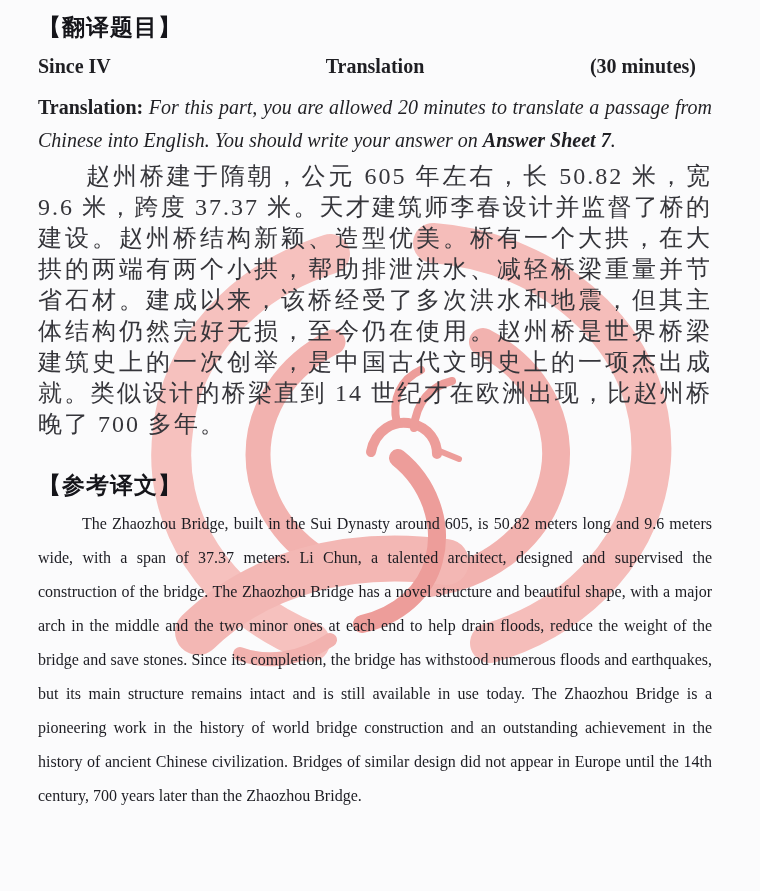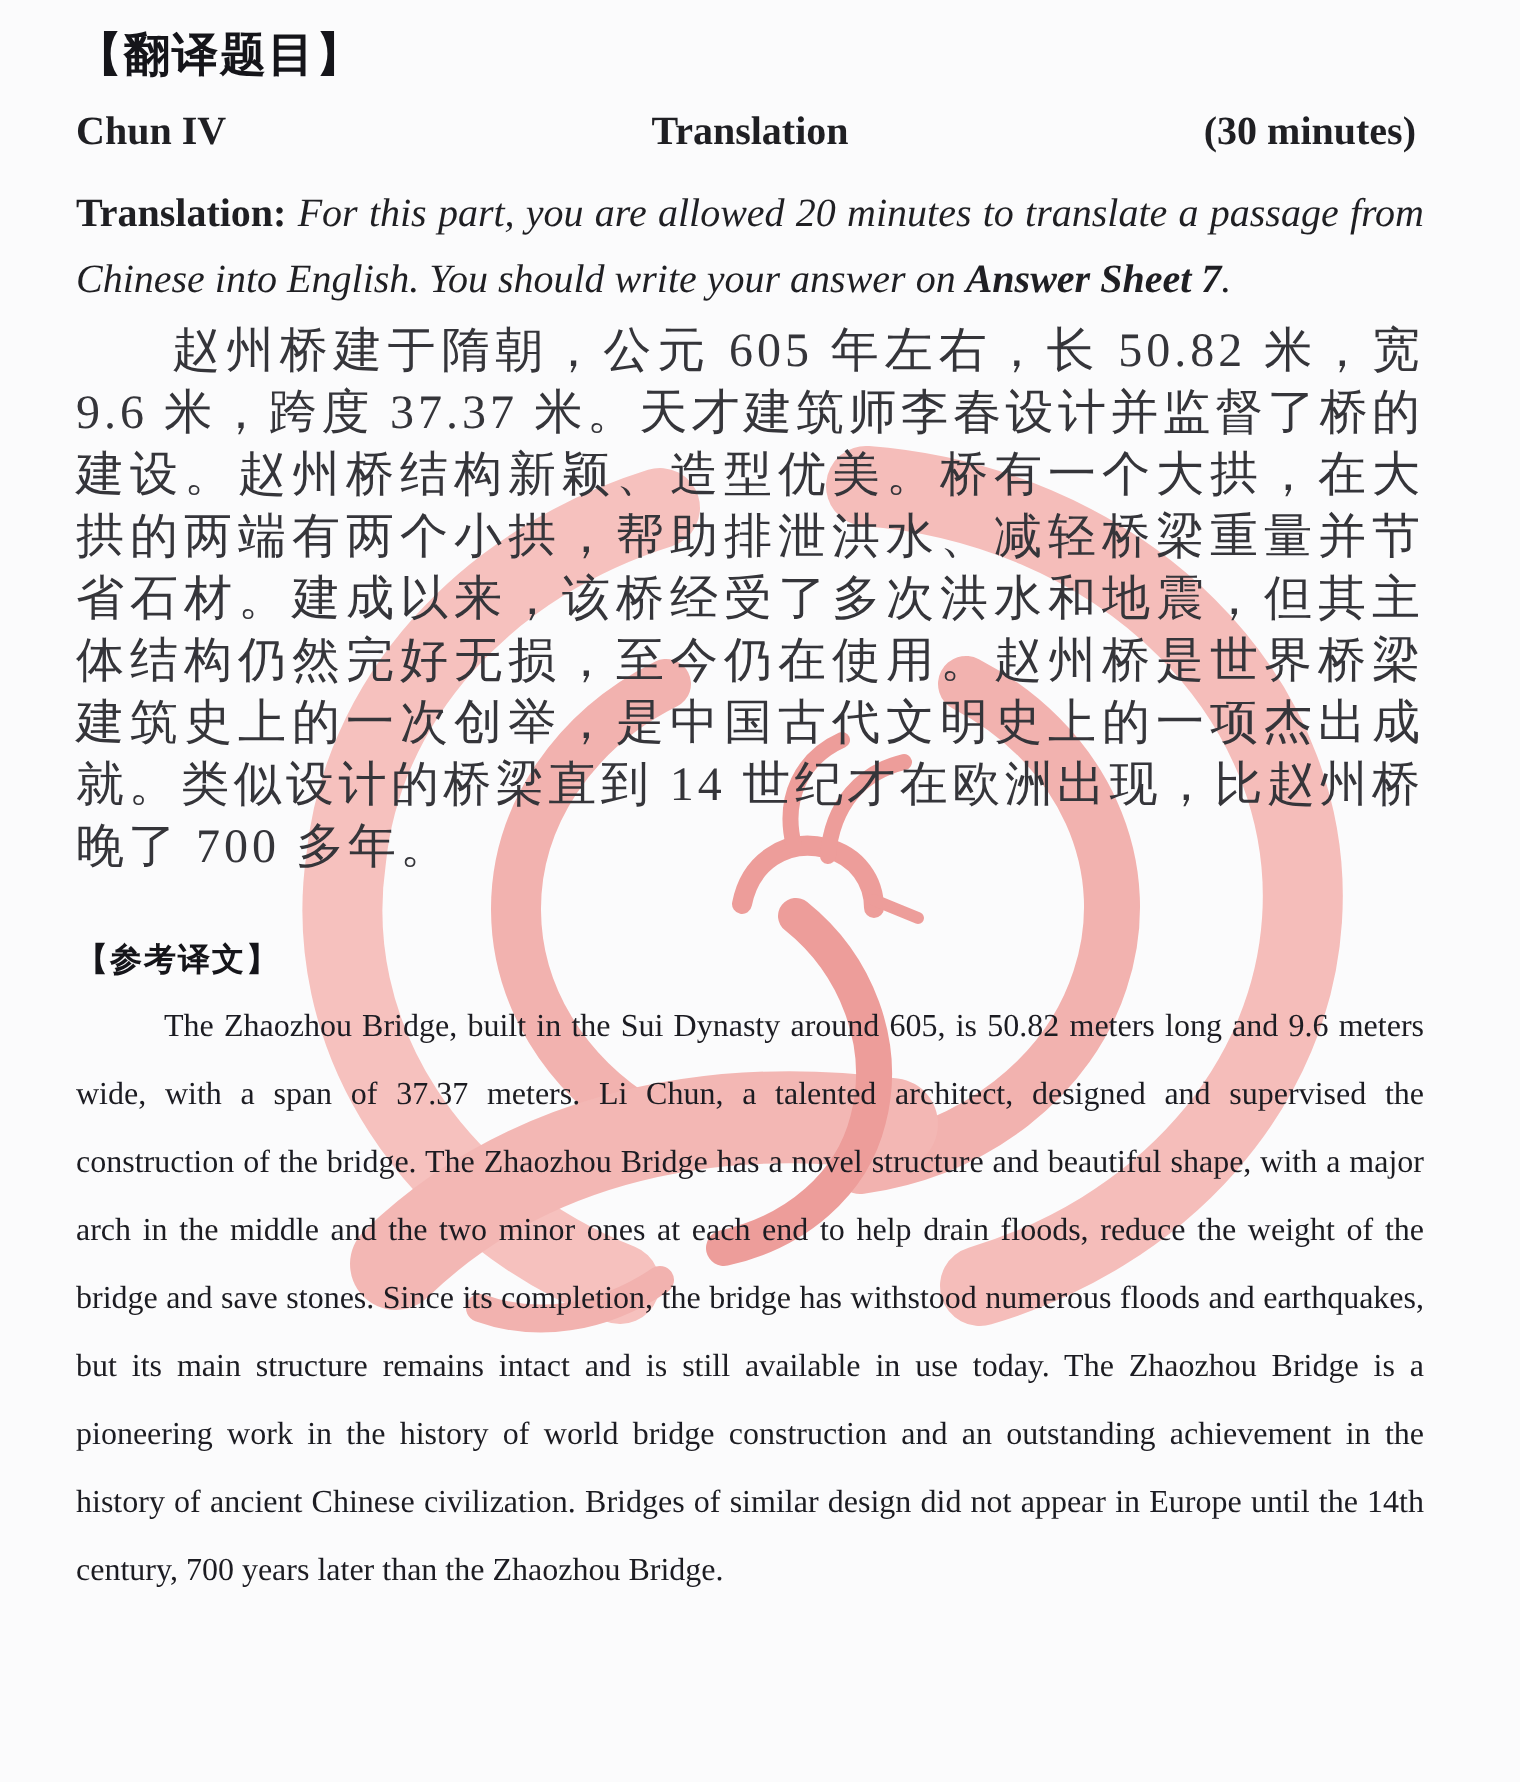--- a/index.html
+++ b/index.html
@@ -20,34 +20,34 @@
   .sec-header {
     font-size: 23px; font-weight: bold; color: #15151a;
     margin: 0 0 12px 0; letter-spacing: 1px;
   }
   .part-line {
     position: relative; font-size: 20px; font-weight: bold;
     margin: 2px 0 10px 0; height: 26px;
   }
   .part-label { position: absolute; left: 0; }
   .part-title { position: absolute; left: 50%; transform: translateX(-50%); }
-  .part-time  { position: absolute; right: 4px; }
+  .part-time  { position: absolute; right: 16px; }
 
   .directions { font-size: 20px; line-height: 33px; margin: 0 0 4px 0; text-align: justify; }
   .directions .dir-label { font-weight: bold; font-style: normal; }
   .directions .it { font-style: italic; }
   .directions .bi { font-style: italic; font-weight: bold; }
 
   .cn-passage {
     font-size: 24px; line-height: 31px; letter-spacing: 2px;
     text-align: justify; text-indent: 2em; color: #35353a;
     margin: 2px 0 0 0;
   }
   .sec-header2 {
-    font-size: 16px; font-weight: bold; color: #15151a;
+    font-size: 23px; font-weight: bold; color: #15151a;
     margin: 30px 0 6px 0; letter-spacing: 1px;
   }
   .en-passage {
     font-size: 16px; line-height: 34px; text-align: justify;
     text-indent: 44px; margin: 0; color: #1c1c22;
   }
 </style>
 </head>
 <body>
 
@@ -75,21 +75,21 @@
 
     <path d="M 397 423 C 391 399 401 379 421 370" stroke="#ea8682" stroke-width="8"></path>
     <path d="M 414 428 C 416 402 431 386 452 381" stroke="#ea8682" stroke-width="8"></path>
   </svg>
 
   <div class="content">
 
     <div class="sec-header">【翻译题目】</div>
 
     <div class="part-line">
-      <span class="part-label">Chun IV</span>
+      <span class="part-label">Since IV</span>
       <span class="part-title">Translation</span>
       <span class="part-time">(30 minutes)</span>
     </div>
 
     <p class="directions"><span class="dir-label">Translation: </span><span class="it">For this part, you are allowed 20 minutes to translate a passage from Chinese into English. You should write your answer on </span><span class="bi">Answer Sheet 7</span><span class="it">.</span></p>
 
     <p class="cn-passage">赵州桥建于隋朝，公元 605 年左右，长 50.82 米，宽 9.6 米，跨度 37.37 米。天才建筑师李春设计并监督了桥的建设。赵州桥结构新颖、造型优美。桥有一个大拱，在大拱的两端有两个小拱，帮助排泄洪水、减轻桥梁重量并节省石材。建成以来，该桥经受了多次洪水和地震，但其主体结构仍然完好无损，至今仍在使用。赵州桥是世界桥梁建筑史上的一次创举，是中国古代文明史上的一项杰出成就。类似设计的桥梁直到 14 世纪才在欧洲出现，比赵州桥晚了 700 多年。</p>
 
     <div class="sec-header sec-header2">【参考译文】</div>
 

